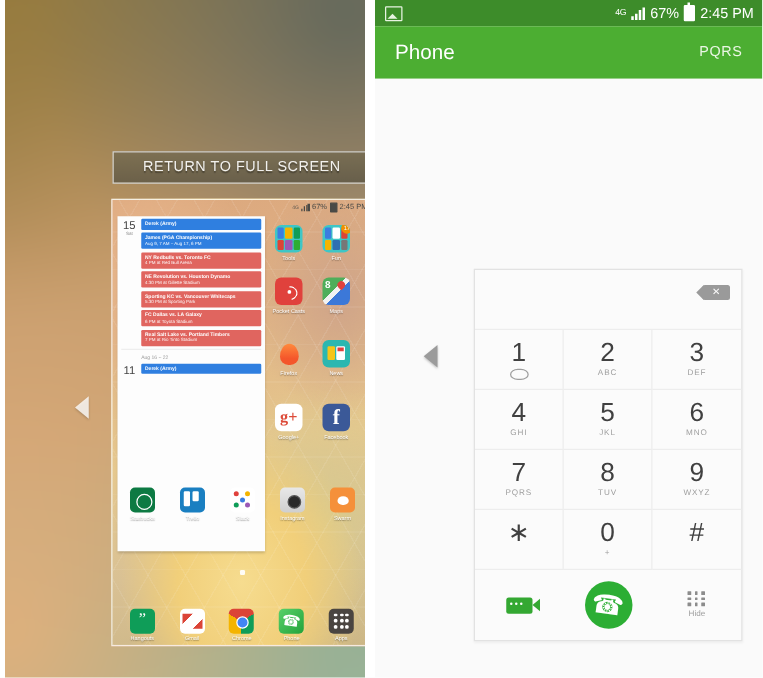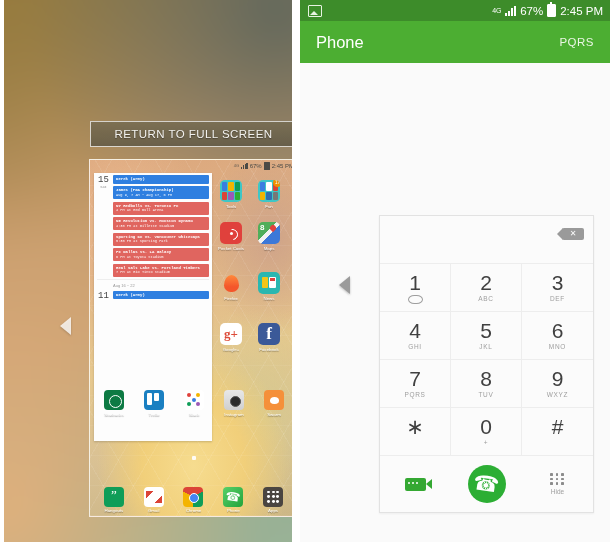--- a/index.html
+++ b/index.html
@@ -81,21 +81,21 @@
   
   .cal{
     position:absolute;left:4px;top:13px;width:118px;height:268px;
     background:#fdfdfd;box-shadow:0 1px 2px rgba(0,0,0,.18);
     overflow:hidden;
   }
   .cal-head{background:#3f73d6;color:#fff;padding:2px 4px 3px 4px;}
   .cal-head .dow{font-size:4px;opacity:.9;line-height:5px;}
   .cal-head .title{font-size:9px;line-height:11px;font-weight:400;}
   .cal-body{padding:2px 3px 0 3px;}
-  .cal-row{display:flex;gap:3px;margin-bottom:2px;font-family:Liberation Mono, monospace;}
+  .cal-row{display:flex;gap:3px;margin-bottom:2px;}
   .cal-daynum{width:13px;flex:0 0 13px;text-align:center;color:#555;}
   .cal-daynum .n{font-size:9px;line-height:10px;color:#444;}
   .cal-daynum .d{font-size:3.6px;line-height:4px;color:#888;}
   .cal-events{flex:1;display:flex;flex-direction:column;gap:2.5px;}
   .ev{border-radius:1px;padding:2px 3px;color:#fff;}
   .ev.blue{background:#2f7fe0;}
   .ev.blue2{background:#2f7fe0;}
   .ev.red{background:#e0655f;}
   .ev .t{font-size:4px;line-height:4.6px;font-weight:bold;}
   .ev .s{font-size:3.6px;line-height:4.4px;opacity:.95;}

